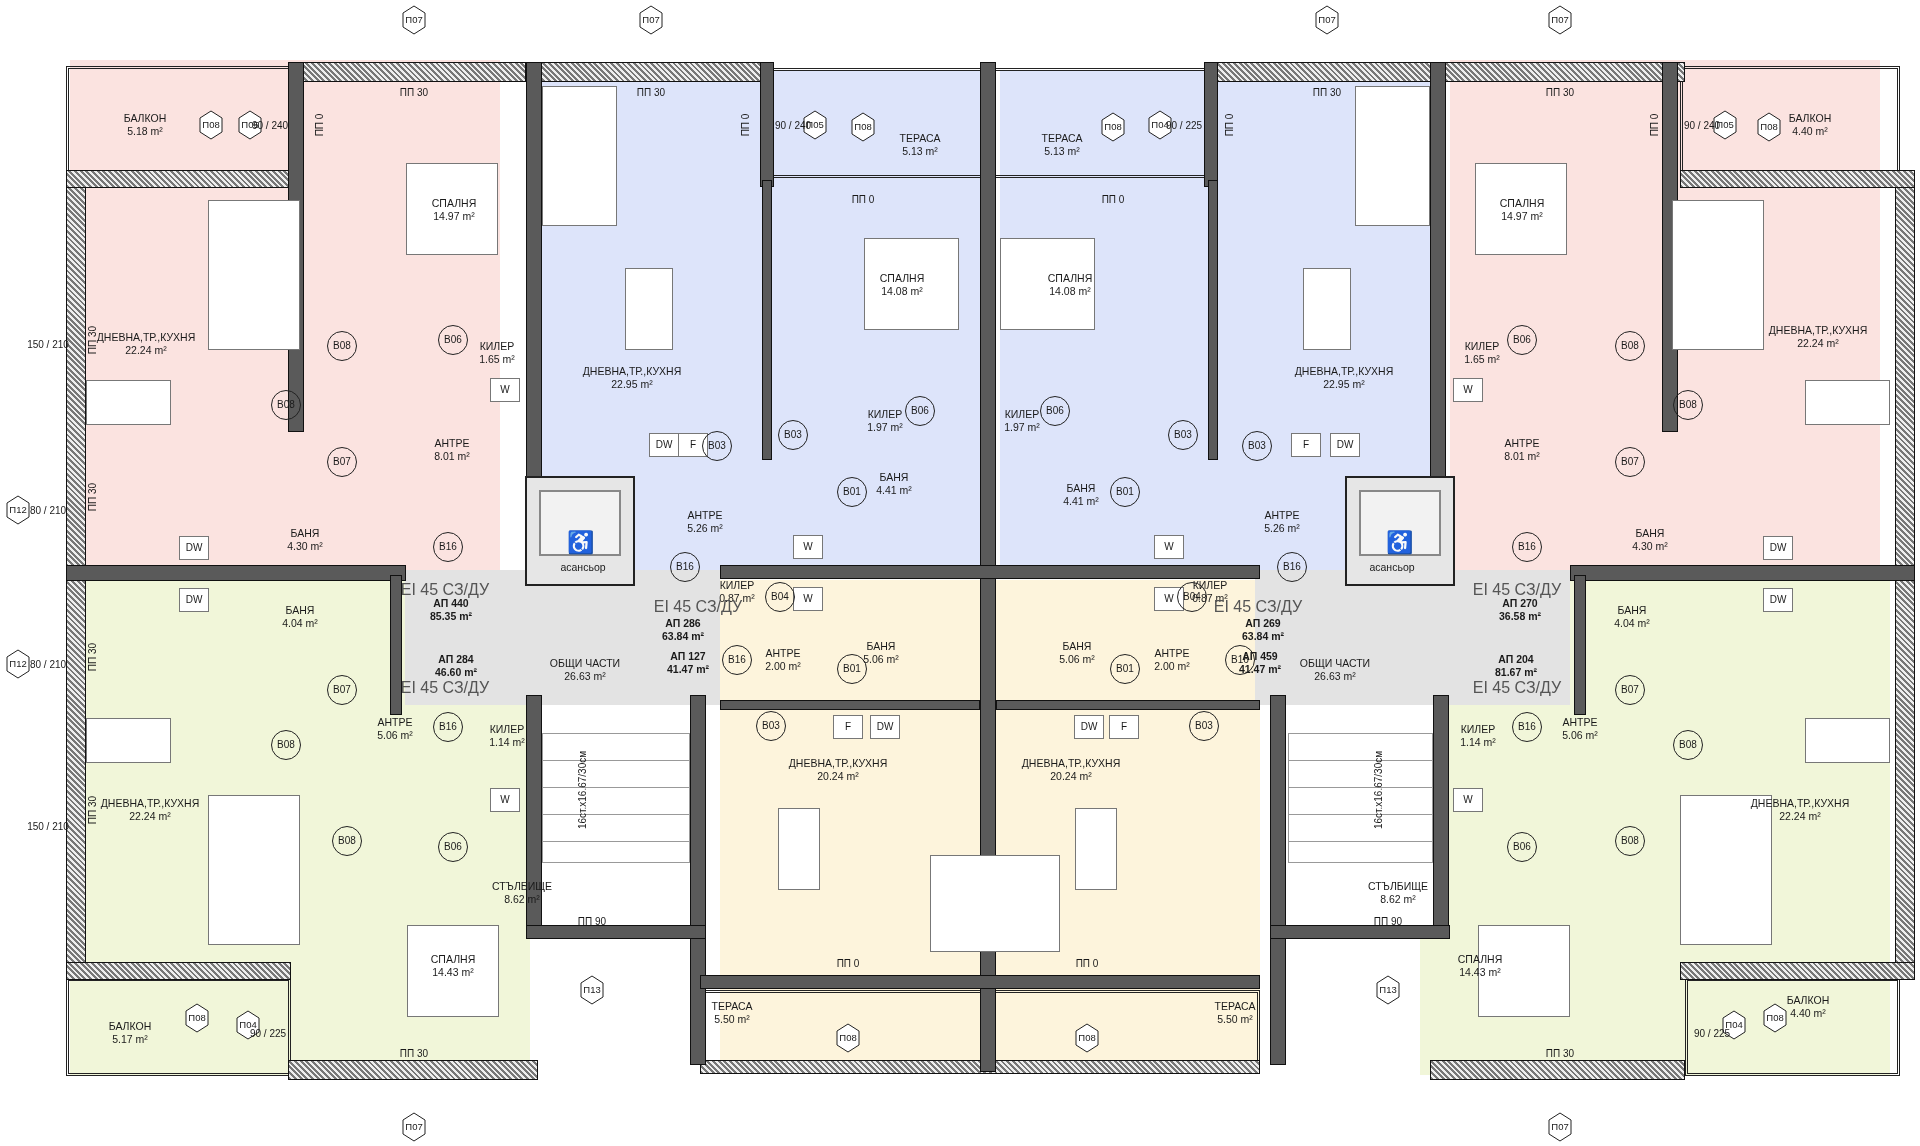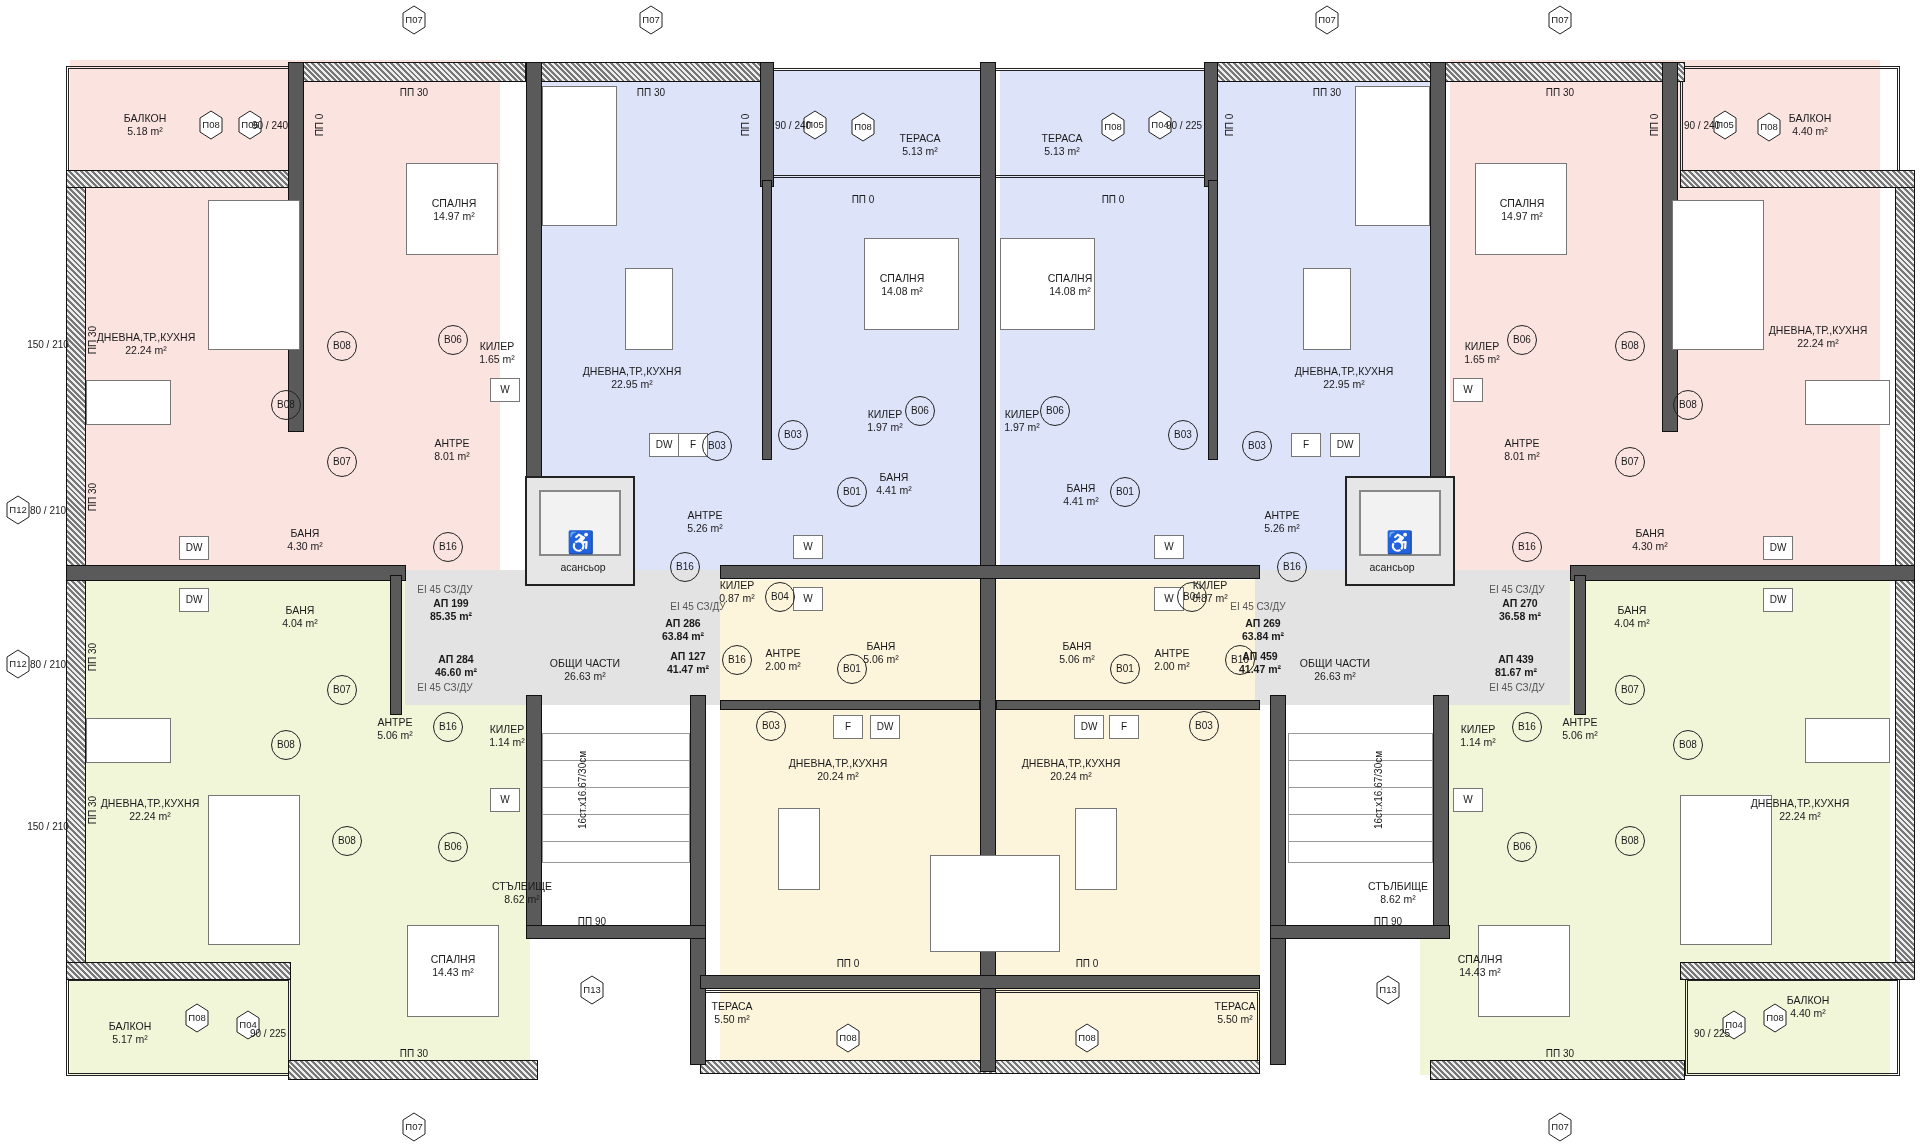--- a/index.html
+++ b/index.html
@@ -6,21 +6,21 @@
   body{width:1920px;height:1146px;position:relative;overflow:hidden;font-family:"Liberation Sans",sans-serif;color:#1a1a1a;}
   #plan{position:absolute;left:0;top:0;width:1920px;height:1146px;}
   .zone{position:absolute;}
   .wall{position:absolute;background:#5a5a5a;border:1.5px solid #111;box-sizing:border-box;}
   .wall.hatch{background:repeating-linear-gradient(45deg,#777 0 2px,#eee 2px 4px);}
   .outline{position:absolute;border:3px double #222;box-sizing:border-box;}
   .furn{position:absolute;background:#fff;border:1px solid #777;box-sizing:border-box;}
   .lbl{position:absolute;font-size:10.5px;line-height:13px;text-align:center;white-space:nowrap;transform:translate(-50%,-50%);}
   .lbl.b{font-weight:bold;}
   .lbl .n{display:block;}
-  .lbl.fire{color:#555;font-size:10px;}
+  .lbl.fire{color:#555;font-size:16px;}
   .tag{position:absolute;transform:translate(-50%,-50%);width:28px;height:28px;border:1px solid #222;border-radius:50%;font-size:10px;line-height:28px;text-align:center;background:transparent;}
   .hex{position:absolute;transform:translate(-50%,-50%);width:24px;height:30px;font-size:9.5px;line-height:30px;text-align:center;}
   .hex svg{position:absolute;left:0;top:0;}
   .hex span{position:relative;}
   .dim{position:absolute;font-size:10px;line-height:11px;transform:translate(-50%,-50%);text-align:center;white-space:nowrap;}
   .dim.v{transform:translate(-50%,-50%) rotate(-90deg);}
   .app{position:absolute;font-size:10px;text-align:center;border:1px solid #777;background:#fff;box-sizing:border-box;}
   .stairs{position:absolute;background:repeating-linear-gradient(180deg,#fff 0 26px,#999 26px 27px);border:1px solid #999;box-sizing:border-box;}
   .lift{position:absolute;border:2px solid #222;background:#e6e6e6;box-sizing:border-box;}
   .lift .car{position:absolute;left:12px;top:12px;right:12px;bottom:28px;border:2px solid #888;background:#f2f2f2;}
@@ -348,21 +348,21 @@
         <span class="n">14.43 m²</span>
       </span>
       <span class="lbl" style="left: 1808px; top: 1007px;">
         <span class="n">БАЛКОН</span>
         <span class="n">4.40 m²</span>
       </span>
     </div>
 
   <div id="apts">
       <span class="lbl b" style="left: 451px; top: 610px;">
-        <span class="n">АП 199</span>
+        <span class="n">АП 440</span>
         <span class="n">85.35 m²</span>
       </span>
       <span class="lbl b" style="left: 456px; top: 666px;">
         <span class="n">АП 284</span>
         <span class="n">46.60 m²</span>
       </span>
       <span class="lbl b" style="left: 683px; top: 630px;">
         <span class="n">АП 286</span>
         <span class="n">63.84 m²</span>
       </span>
@@ -376,21 +376,21 @@
       </span>
       <span class="lbl b" style="left: 1263px; top: 630px;">
         <span class="n">АП 269</span>
         <span class="n">63.84 m²</span>
       </span>
       <span class="lbl b" style="left: 1520px; top: 610px;">
         <span class="n">АП 270</span>
         <span class="n">36.58 m²</span>
       </span>
       <span class="lbl b" style="left: 1516px; top: 666px;">
-        <span class="n">АП 439</span>
+        <span class="n">АП 204</span>
         <span class="n">81.67 m²</span>
       </span>
     </div>
 
   <div id="fires">
       <span class="lbl fire" style="left: 445px; top: 589px;">EI 45 СЗ/ДУ</span>
       <span class="lbl fire" style="left: 445px; top: 687px;">EI 45 СЗ/ДУ</span>
       <span class="lbl fire" style="left: 698px; top: 606px;">EI 45 СЗ/ДУ</span>
       <span class="lbl fire" style="left: 1258px; top: 606px;">EI 45 СЗ/ДУ</span>
       <span class="lbl fire" style="left: 1517px; top: 589px;">EI 45 СЗ/ДУ</span>

